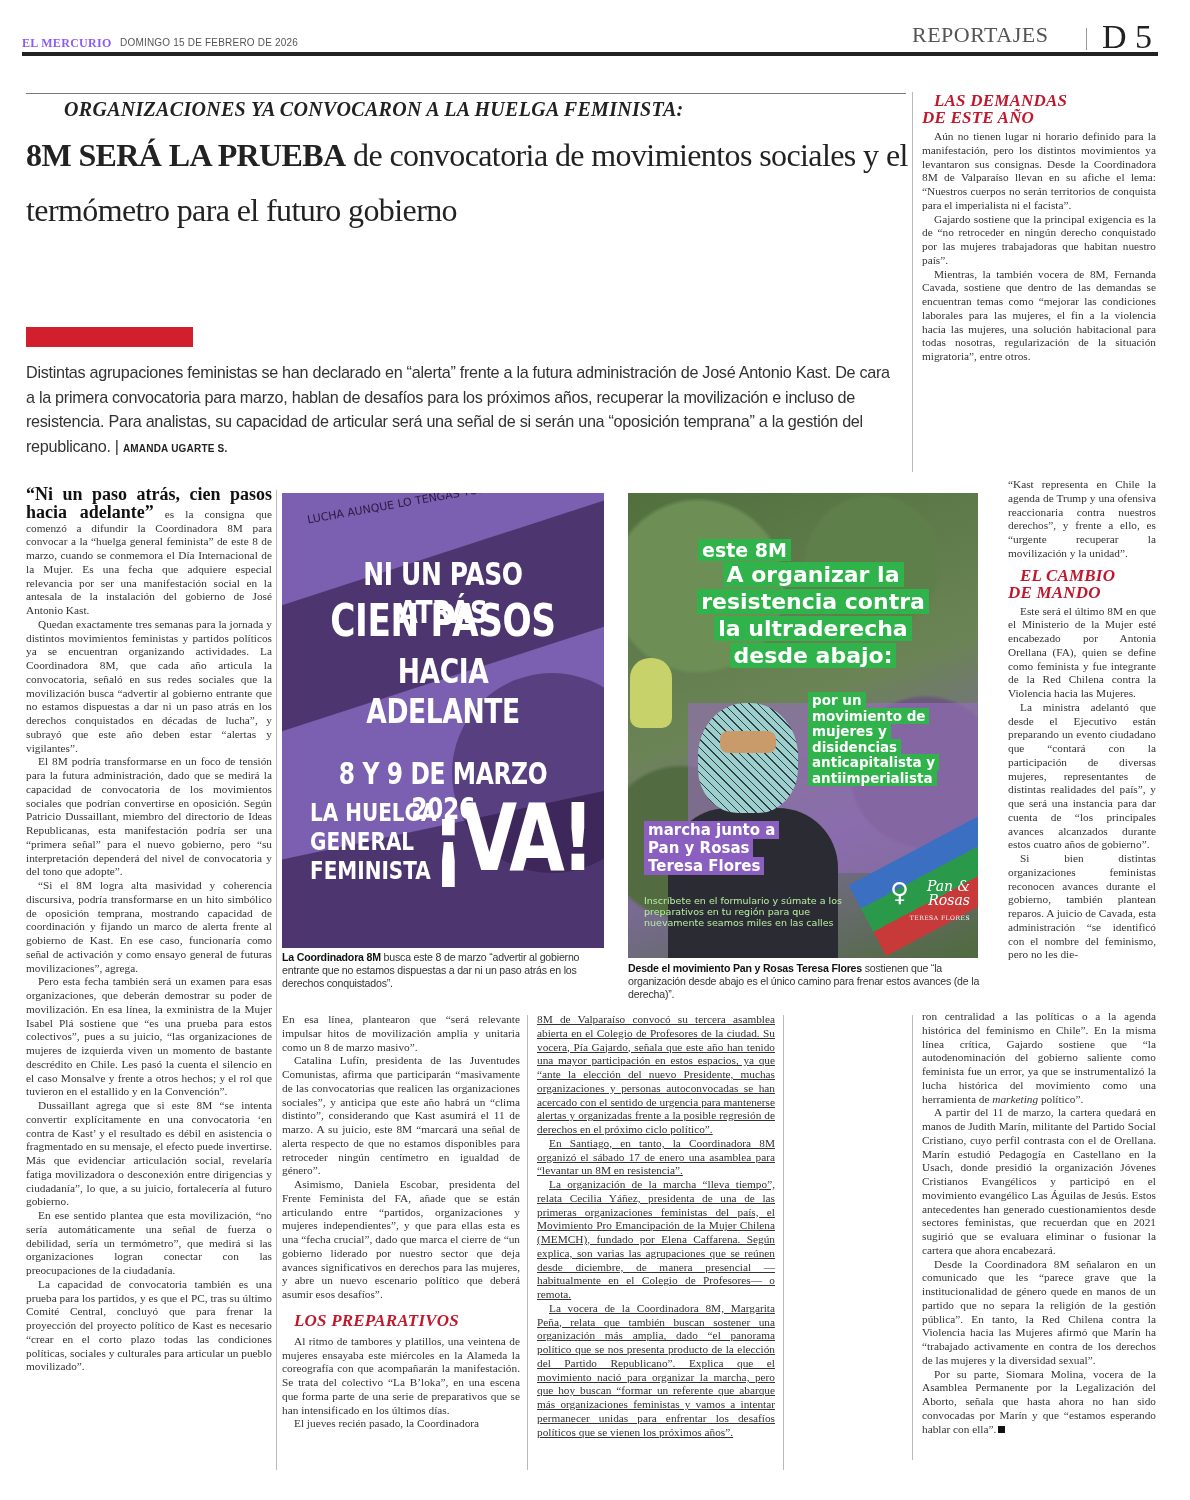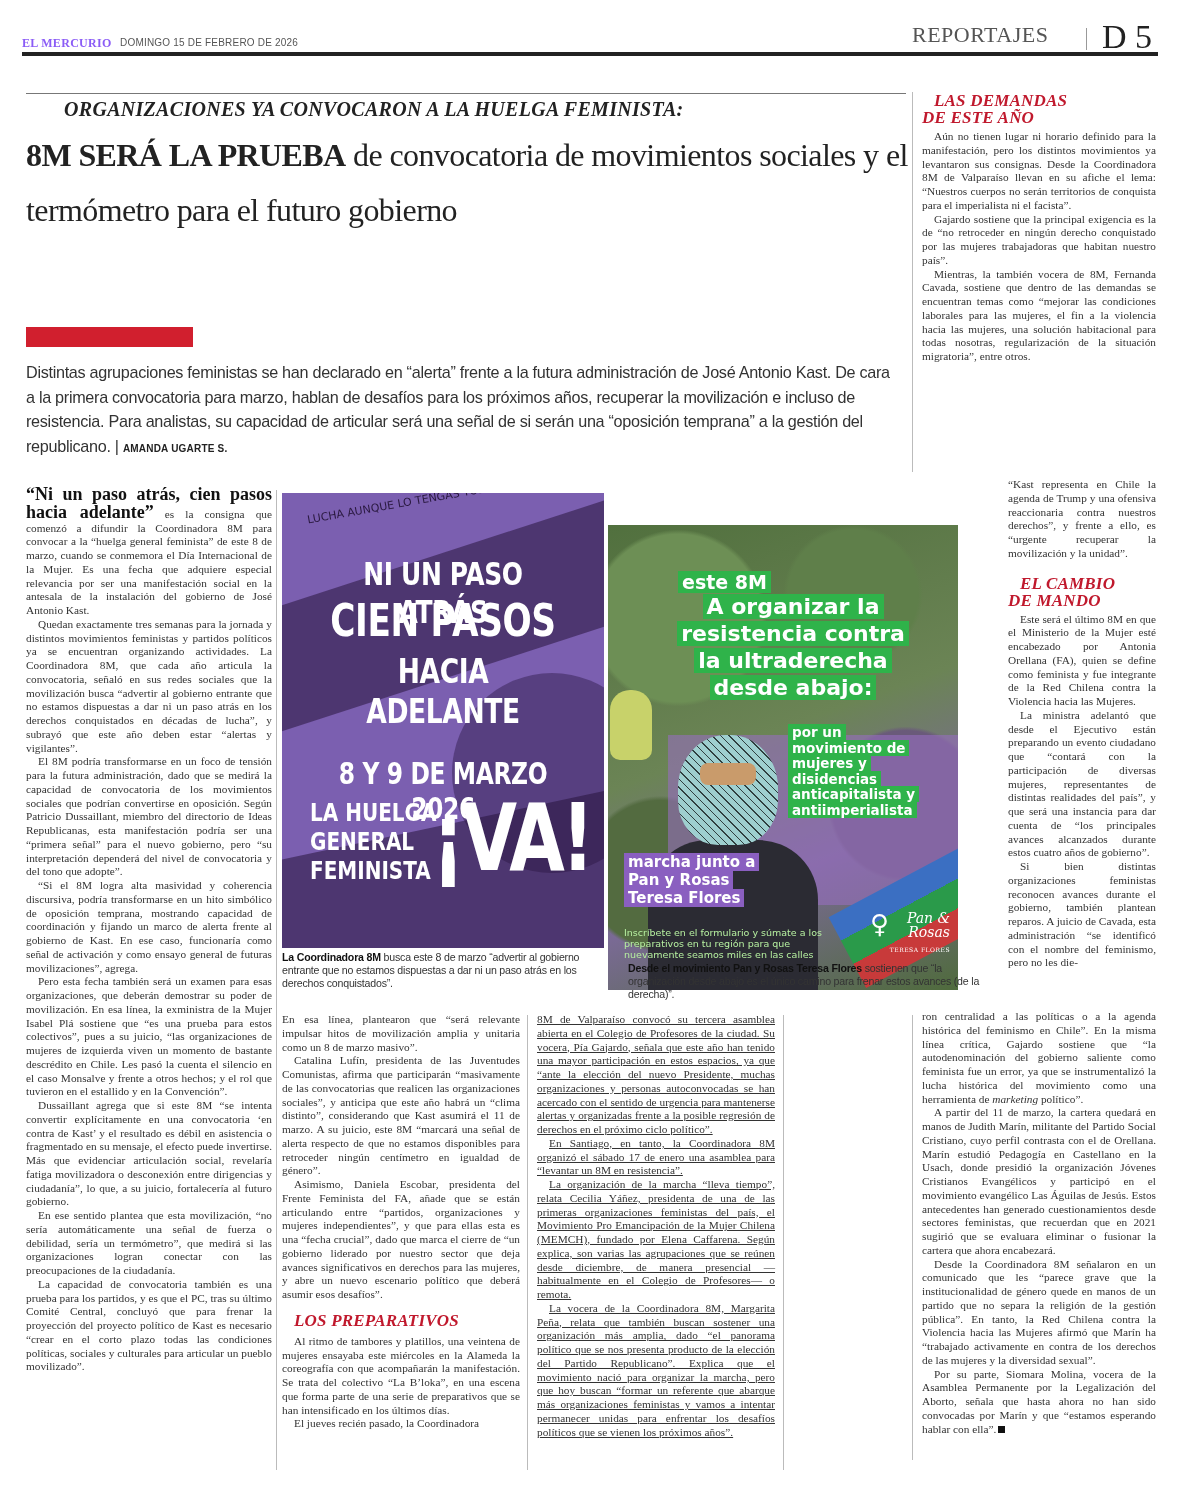--- a/index.html
+++ b/index.html
@@ -42,21 +42,21 @@
   .poster1 .sign { position: absolute; left: 24px; top: 4px; font-family: "DejaVu Sans", sans-serif; font-size: 11px; color: #2a1940; transform: rotate(-10deg); line-height: 14px; }
   .poster1 .p-line { position: absolute; left: 0; width: 100%; text-align: center; font-family: "DejaVu Sans", sans-serif; font-weight: bold; color: #fff; letter-spacing: -0.5px; transform: scaleX(0.78); transform-origin: center; }
   .poster1 .l1 { top: 62px; font-size: 32px; }
   .poster1 .l2 { top: 102px; font-size: 44px; }
   .poster1 .l3 { top: 158px; font-size: 34px; }
   .poster1 .l4 { top: 263px; font-size: 30px; }
   .poster1 .huelga { position: absolute; left: 28px; top: 305px; font-family: "DejaVu Sans", sans-serif; font-weight: bold; color: #fff; font-size: 25px; line-height: 29px; transform: scaleX(0.8); transform-origin: left; }
   .poster1 .va { position: absolute; left: 150px; top: 296px; font-family: "DejaVu Sans", sans-serif; font-weight: bold; color: #fff; font-size: 92px; line-height: 100px; transform: scaleX(0.78); transform-origin: left; letter-spacing: -4px; }
 
   
-  .poster2 { position: absolute; left: 608px; top: 493px; width: 350px; height: 465px; background: #c2410c; overflow: hidden; margin-top: 32px; }
+  .poster2 { position: absolute; left: 628px; top: 493px; width: 350px; height: 465px; background: #c2410c; overflow: hidden; }
   .poster2 .crowd { position: absolute; inset: 0; background:
       radial-gradient(circle at 20% 20%, #6d8f55 0 18%, transparent 19%),
       radial-gradient(circle at 70% 15%, #5f7f4a 0 14%, transparent 15%),
       radial-gradient(circle at 85% 60%, #6a5a7a 0 18%, transparent 19%),
       radial-gradient(circle at 15% 75%, #536b40 0 16%, transparent 17%),
       linear-gradient(160deg, #51703e 0%, #6b8455 45%, #7a6a95 70%, #4f6b3c 100%); }
   .poster2 .purple { position: absolute; left: 60px; top: 210px; width: 290px; height: 170px; background: rgba(150,110,190,0.6); }
   .poster2 .flag { position: absolute; left: 230px; top: 350px; width: 160px; height: 80px; background: linear-gradient(180deg, #3b6fc2 0 33%, #2a9a4a 33% 66%, #c83a3a 66%); transform: rotate(-28deg); }
   .poster2 .person { position: absolute; left: 40px; top: 210px; width: 170px; height: 260px; }
   .poster2 .person .head { position: absolute; left: 30px; top: 0; width: 100px; height: 110px; border-radius: 48% 48% 40% 40%; background: repeating-linear-gradient(45deg, #9ecfcf 0 5px, #2f3f3f 5px 6px), #9ecfcf; }
@@ -197,21 +197,21 @@
   <p class="subhead" style="margin-bottom:4px;">
     <span>LAS DEMANDAS</span><br>
     <span>DE ESTE AÑO</span>
   </p>
   <p>Aún no tienen lugar ni horario definido para la manifestación, pero los distintos movimientos ya levantaron sus consignas. Desde la Coordinadora 8M de Valparaíso llevan en su afiche el lema: “Nuestros cuerpos no serán territorios de conquista para el imperialista ni el facista”.</p>
   <p>Gajardo sostiene que la principal exigencia es la de “no retroceder en ningún derecho conquistado por las mujeres trabajadoras que habitan nuestro país”.</p>
   <p>Mientras, la también vocera de 8M, Fernanda Cavada, sostiene que dentro de las demandas se encuentran temas como “mejorar las condiciones laborales para las mujeres, el fin a la violencia hacia las mujeres, una solución habitacional para todas nosotras, regularización de la situación migratoria”, entre otros.</p>
 </div>
 <div class="col" style="left:1008px; top:478px; width:148px;">
   <p class="noindent">“Kast representa en Chile la agenda de Trump y una ofensiva reaccionaria contra nuestros derechos”, y frente a ello, es “urgente recuperar la movilización y la unidad”.</p>
-  <p class="subhead" style="margin-top:14px; margin-bottom:4px;">
+  <p class="subhead" style="margin-top:6px; margin-bottom:4px;">
     <span>EL CAMBIO</span><br>
     <span>DE MANDO</span>
   </p>
   <p>Este será el último 8M en que el Ministerio de la Mujer esté encabezado por Antonia Orellana (FA), quien se define como feminista y fue integrante de la Red Chilena contra la Violencia hacia las Mujeres.</p>
   <p>La ministra adelantó que desde el Ejecutivo están preparando un evento ciudadano que “contará con la participación de diversas mujeres, representantes de distintas realidades del país”, y que será una instancia para dar cuenta de “los principales avances alcanzados durante estos cuatro años de gobierno”.</p>
   <p>Si bien distintas organizaciones feministas reconocen avances durante el gobierno, también plantean reparos. A juicio de Cavada, esta administración “se identificó con el nombre del feminismo, pero no les die-</p>
 </div>
 <div class="vline" style="left:912px; top:1015px; height:445px;"></div>
 <div class="col" style="left:922px; top:1010px; width:234px;">
   <p class="noindent"><span>ron centralidad a las políticas o a la agenda histórica del feminismo en Chile”. En la misma línea crítica, Gajardo sostiene que “la autodenominación del gobierno saliente como feminista fue un error, ya que se instrumentalizó la lucha histórica del movimiento como una herramienta de </span><i>marketing</i><span> político”.</span></p>

